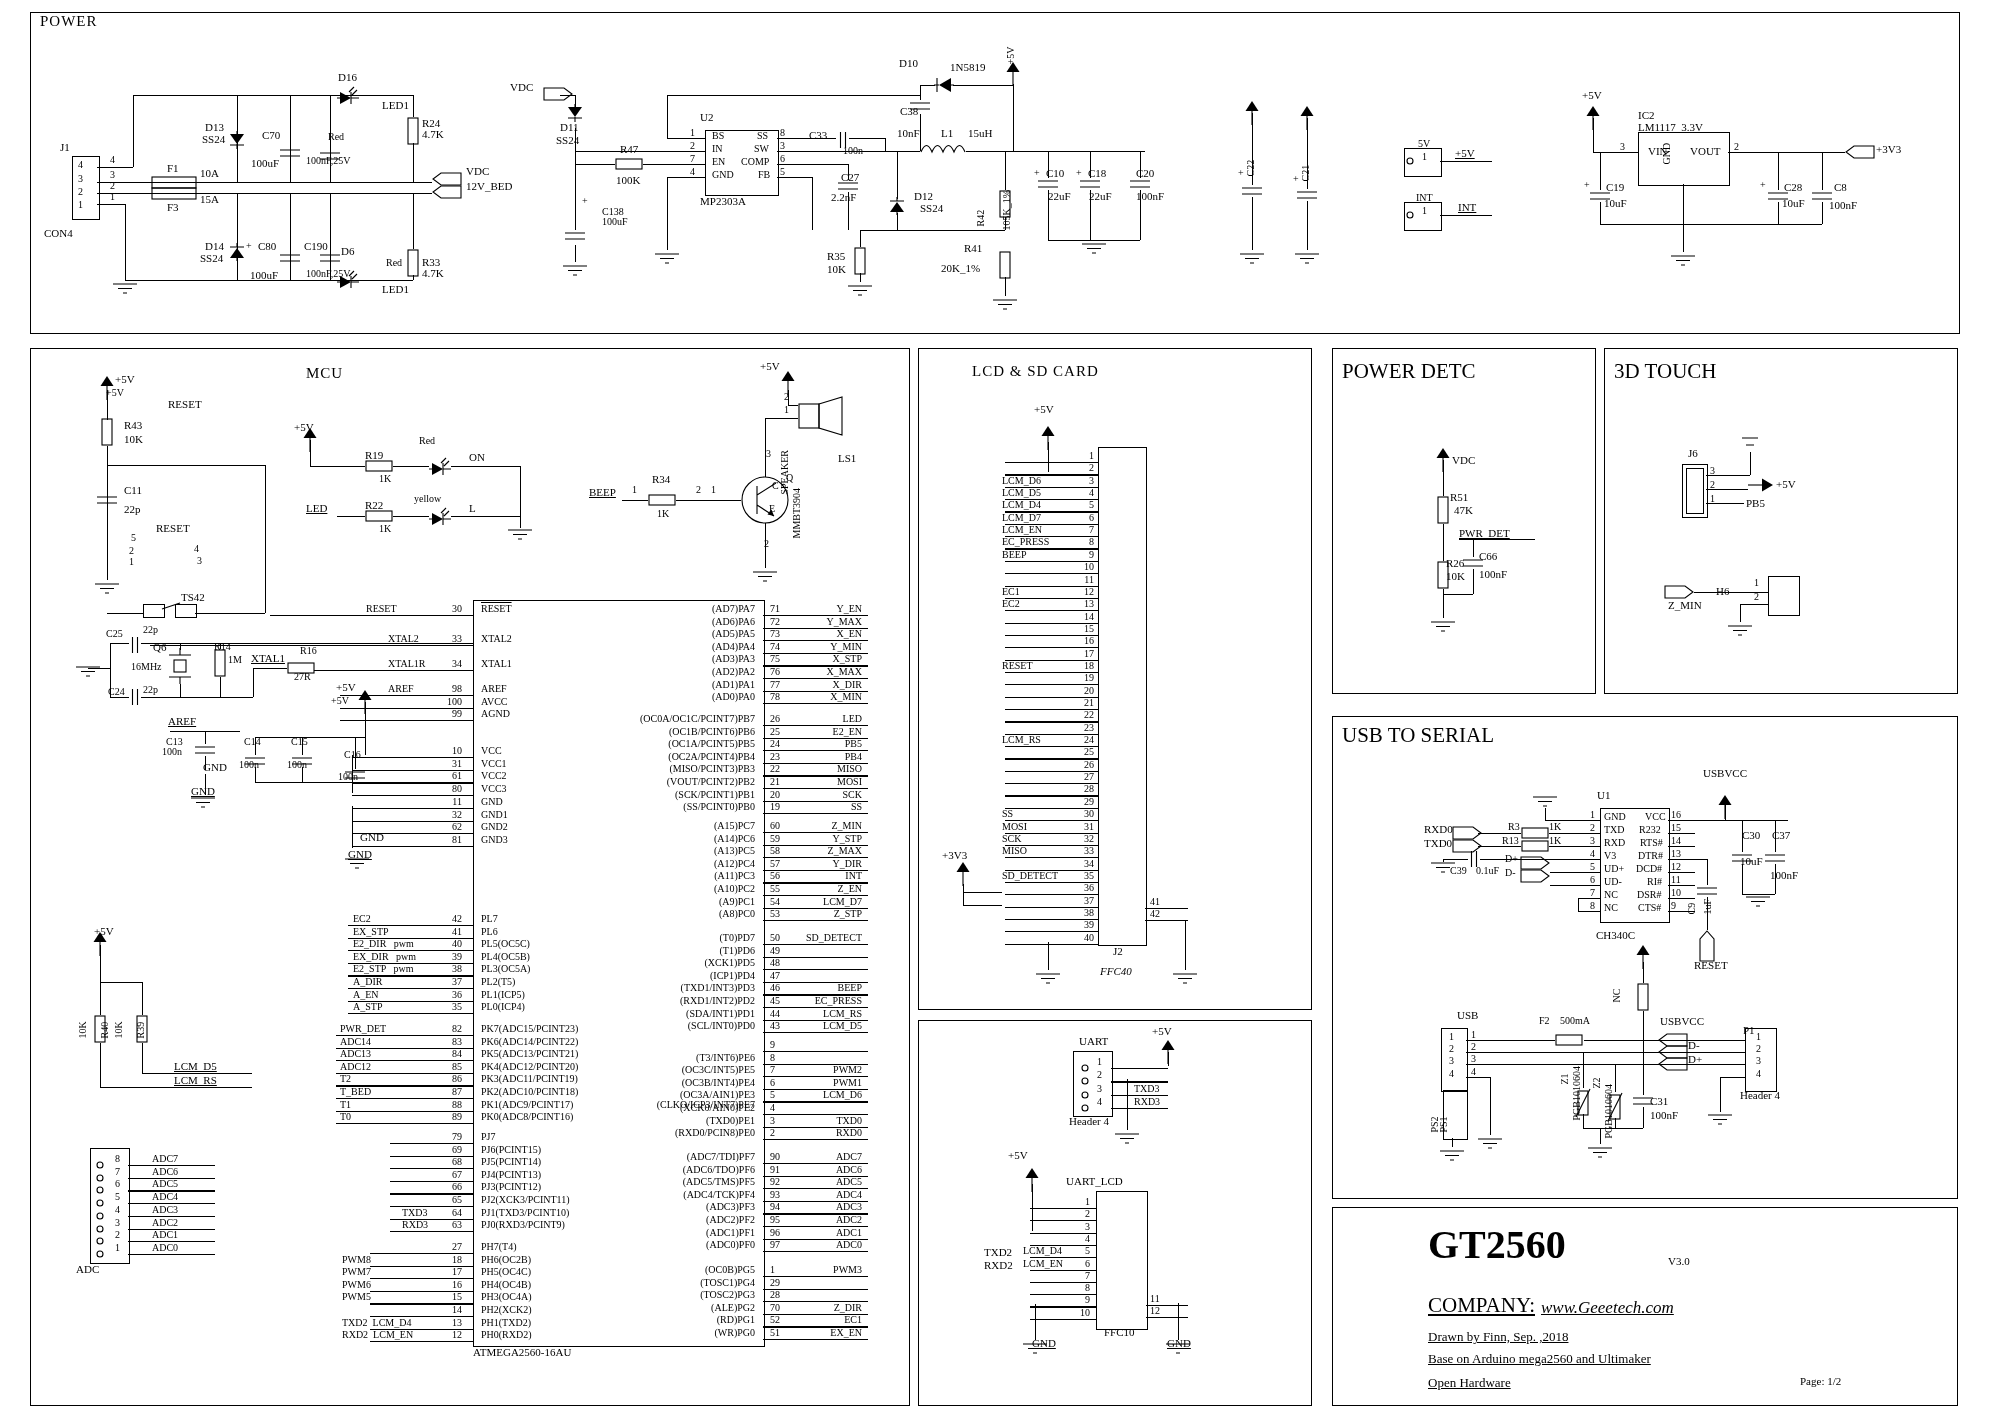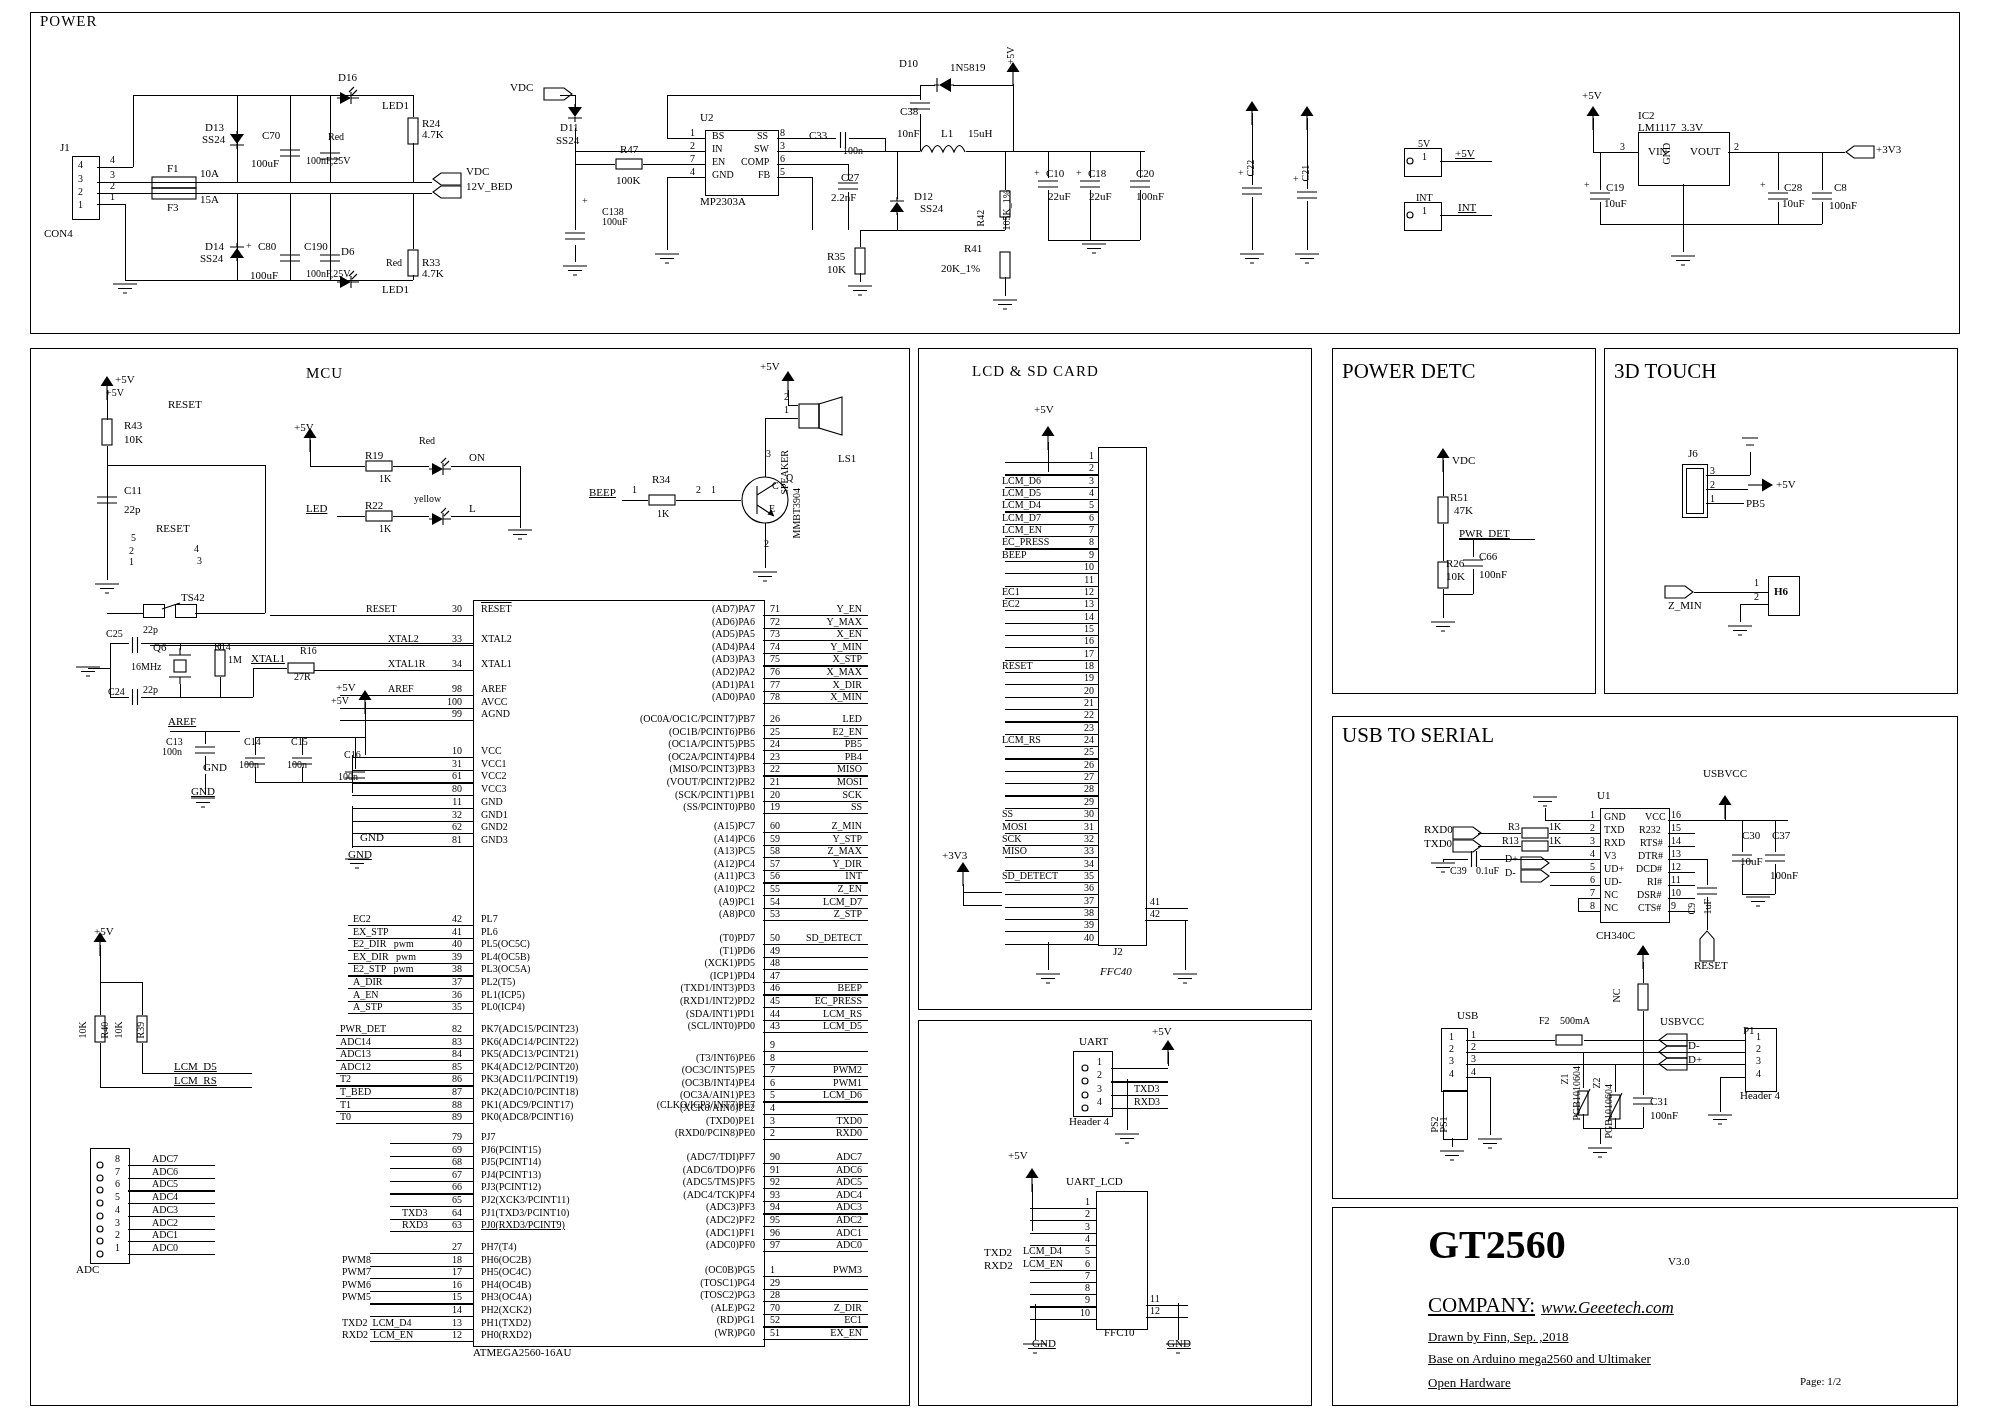--- a/index.html
+++ b/index.html
@@ -1169,21 +1169,21 @@
     <span class="lbl T" style="left: 1614px; top: 360px;">3D TOUCH</span>
     <span class="lbl" style="left: 1688px; top: 448px;">J6</span>
     <span class="lbl s" style="left: 1710px; top: 466px;">3</span>
     <span class="lbl s" style="left: 1710px; top: 480px;">2</span>
     <span class="lbl s" style="left: 1710px; top: 494px;">1</span>
     <span class="lbl" style="left: 1776px; top: 479px;">+5V</span>
     <span class="lbl" style="left: 1746px; top: 498px;">PB5</span>
     <span class="lbl" style="left: 1668px; top: 600px;">Z_MIN</span>
     <span class="lbl s" style="left: 1754px; top: 578px;">1</span>
     <span class="lbl s" style="left: 1754px; top: 592px;">2</span>
-    <span class="lbl" style="left: 1774px; top: 586px; font-weight: bold;">H6</span>
+    <span class="lbl" style="left: 1716px; top: 586px;">H6</span>
     <span class="lbl T" style="left: 1342px; top: 724px;">USB TO SERIAL</span>
     <span class="lbl" style="left: 1703px; top: 768px;">USBVCC</span>
     <span class="lbl" style="left: 1597px; top: 790px;">U1</span>
     <span class="lbl s" style="left: 1604px; top: 812px;">GND</span>
     <span class="lbl s" style="left: 1604px; top: 825px;">TXD</span>
     <span class="lbl s" style="left: 1604px; top: 838px;">RXD</span>
     <span class="lbl s" style="left: 1604px; top: 851px;">V3</span>
     <span class="lbl s" style="left: 1604px; top: 864px;">UD+</span>
     <span class="lbl s" style="left: 1604px; top: 877px;">UD-</span>
     <span class="lbl s" style="left: 1604px; top: 890px;">NC</span>
@@ -1394,21 +1394,21 @@
     <span class="lbl s" style="left: 481px; top: 1182.4px;">PJ3(PCINT12)</span>
     <div class="wire" style="left: 390px; top: 1206px; width: 83px; height: 1.2px;"></div>
     <span class="lbl s ra" style="left: 462px; top: 1195px;">65</span>
     <span class="lbl s" style="left: 481px; top: 1195px;">PJ2(XCK3/PCINT11)</span>
     <div class="wire" style="left: 390px; top: 1218.6px; width: 83px; height: 1.2px;"></div>
     <span class="lbl s ra" style="left: 462px; top: 1207.6px;">64</span>
     <span class="lbl s" style="left: 481px; top: 1207.6px;">PJ1(TXD3/PCINT10)</span>
     <span class="lbl s" style="left: 402px; top: 1207.6px;">TXD3</span>
     <div class="wire" style="left: 390px; top: 1231.2px; width: 83px; height: 1.2px;"></div>
     <span class="lbl s ra" style="left: 462px; top: 1220.2px;">63</span>
-    <span class="lbl s" style="left: 481px; top: 1220.2px; text-decoration: underline;">PJ0(RXD3/PCINT9)</span>
+    <span class="lbl s" style="left: 481px; top: 1220.2px;">PJ0(RXD3/PCINT9)</span>
     <span class="lbl s" style="left: 402px; top: 1220.2px;">RXD3</span>
     <div class="wire" style="left: 370px; top: 1253px; width: 103px; height: 1.2px;"></div>
     <span class="lbl s ra" style="left: 462px; top: 1242px;">27</span>
     <span class="lbl s" style="left: 481px; top: 1242px;">PH7(T4)</span>
     <div class="wire" style="left: 370px; top: 1265.6px; width: 103px; height: 1.2px;"></div>
     <span class="lbl s ra" style="left: 462px; top: 1254.6px;">18</span>
     <span class="lbl s" style="left: 481px; top: 1254.6px;">PH6(OC2B)</span>
     <span class="lbl s" style="left: 342px; top: 1254.6px;">PWM8</span>
     <div class="wire" style="left: 370px; top: 1278.2px; width: 103px; height: 1.2px;"></div>
     <span class="lbl s ra" style="left: 462px; top: 1267.2px;">17</span>

